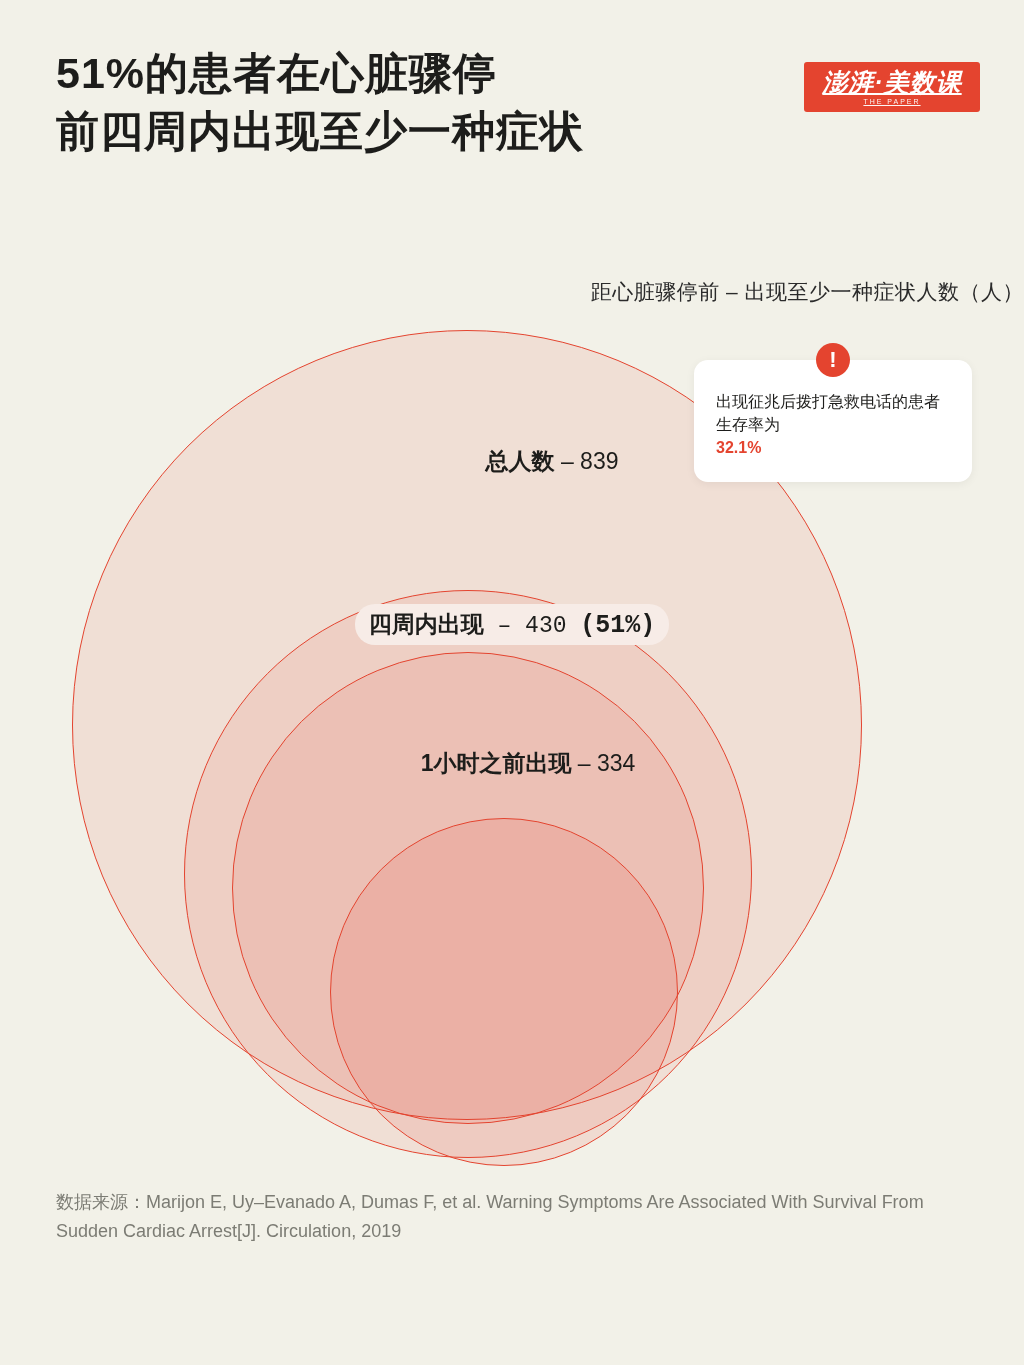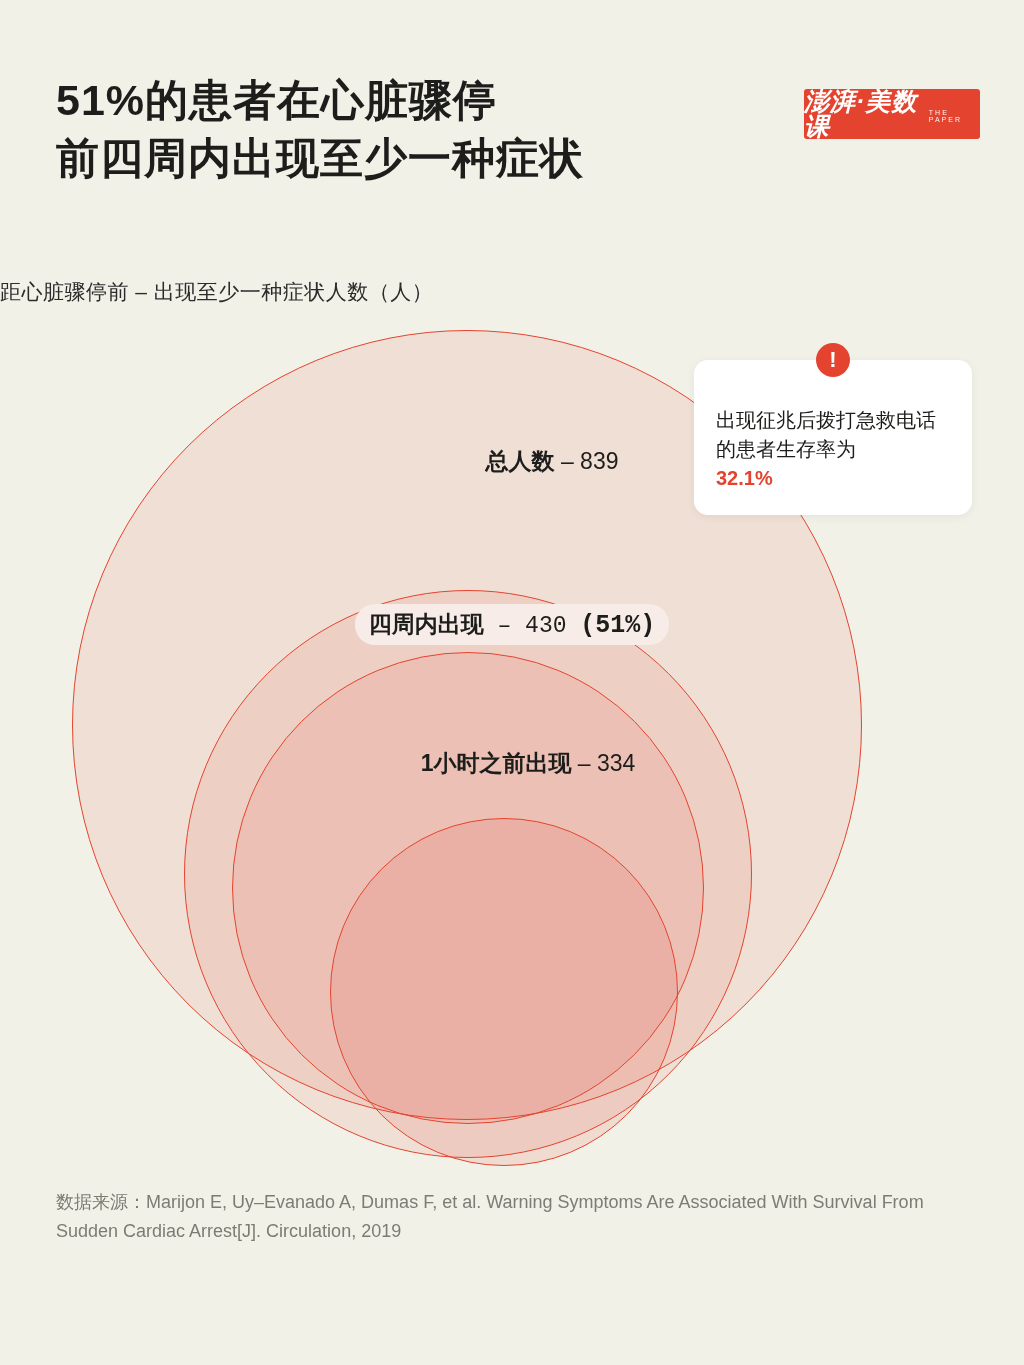--- a/index.html
+++ b/index.html
@@ -12,21 +12,21 @@
     background: #f2f1e8;
     font-family: "Liberation Sans", "DejaVu Sans", sans-serif;
     color: #2b2b2b;
     position: relative;
     overflow: hidden;
   }
 
   
   .header {
     position: absolute;
-    top: 71px;
+    top: 44px;
     left: 56px;
     right: 44px;
     height: 130px;
   }
   .title {
     font-size: 43px;
     font-weight: bold;
     line-height: 1.35;
     letter-spacing: 1px;
     color: #1d1d1b;
@@ -36,24 +36,25 @@
   .logo {
     position: absolute;
     right: 0;
     top: 18px;
     width: 176px;
     height: 50px;
     background: #e4442f;
     border-radius: 3px;
     color: #ffffff;
     display: flex;
-    flex-direction: row;
+    flex-direction: column;
     align-items: center;
     justify-content: center;
     overflow: hidden;
+    text-decoration: underline;
   }
   .logo-main {
     font-size: 25px;
     font-weight: bold;
     letter-spacing: 1px;
     line-height: 1;
     font-style: italic;
   }
   .logo-sub {
     font-size: 7px;
@@ -61,21 +62,21 @@
     margin-top: 3px;
     opacity: .95;
   }
 
   
   .subtitle {
     position: absolute;
     top: 278px;
     left: 0;
     width: 100%;
-    text-align: left;
+    text-align: right;
     font-size: 21px;
     color: #2b2b2b;
     letter-spacing: .5px;
   }
 
   
   .chart {
     position: absolute;
     top: 318px;
     left: 0;
@@ -137,22 +138,22 @@
     background: #e4442f;
     color: #fff;
     font-size: 22px;
     font-weight: bold;
     display: flex;
     align-items: center;
     justify-content: center;
     line-height: 1;
   }
   .callout p {
-    margin: 16px 0 14px 0;
-    font-size: 20px;
+    margin: 0 0 14px 0;
+    font-size: 16px;
     line-height: 1.45;
     color: #1d1d1b;
   }
   .callout p:last-child {
     margin-bottom: 0;
   }
   .hl {
     color: #e4442f;
     font-weight: bold;
   }

